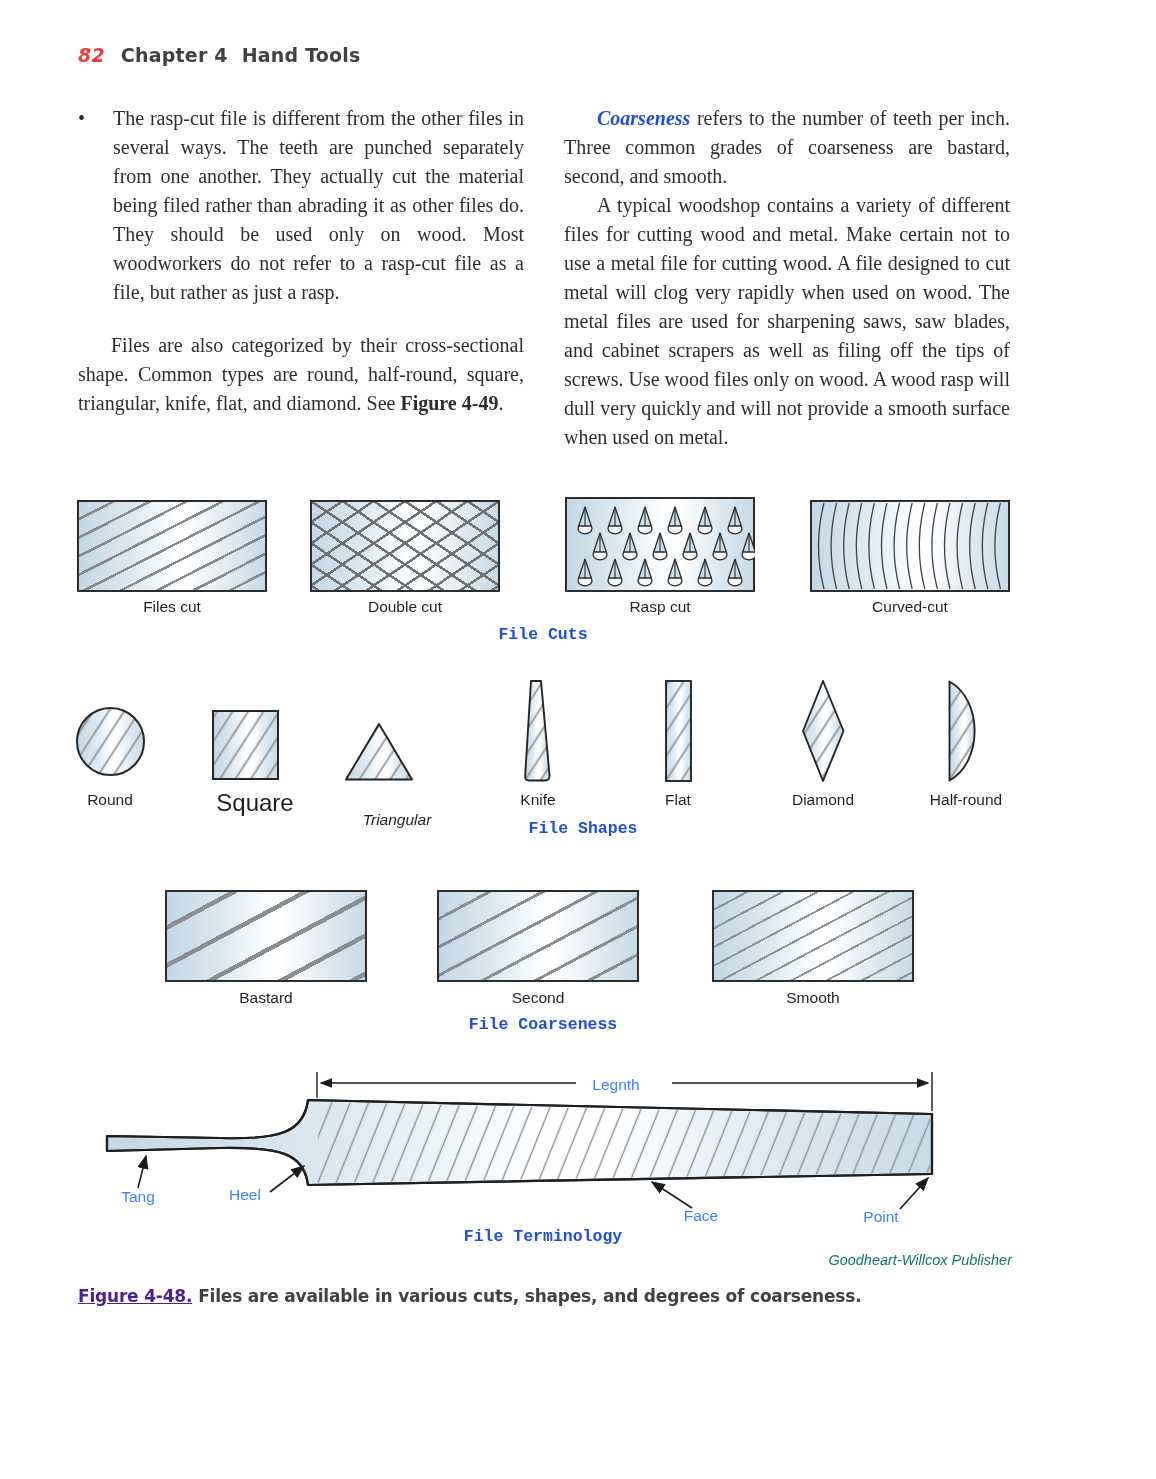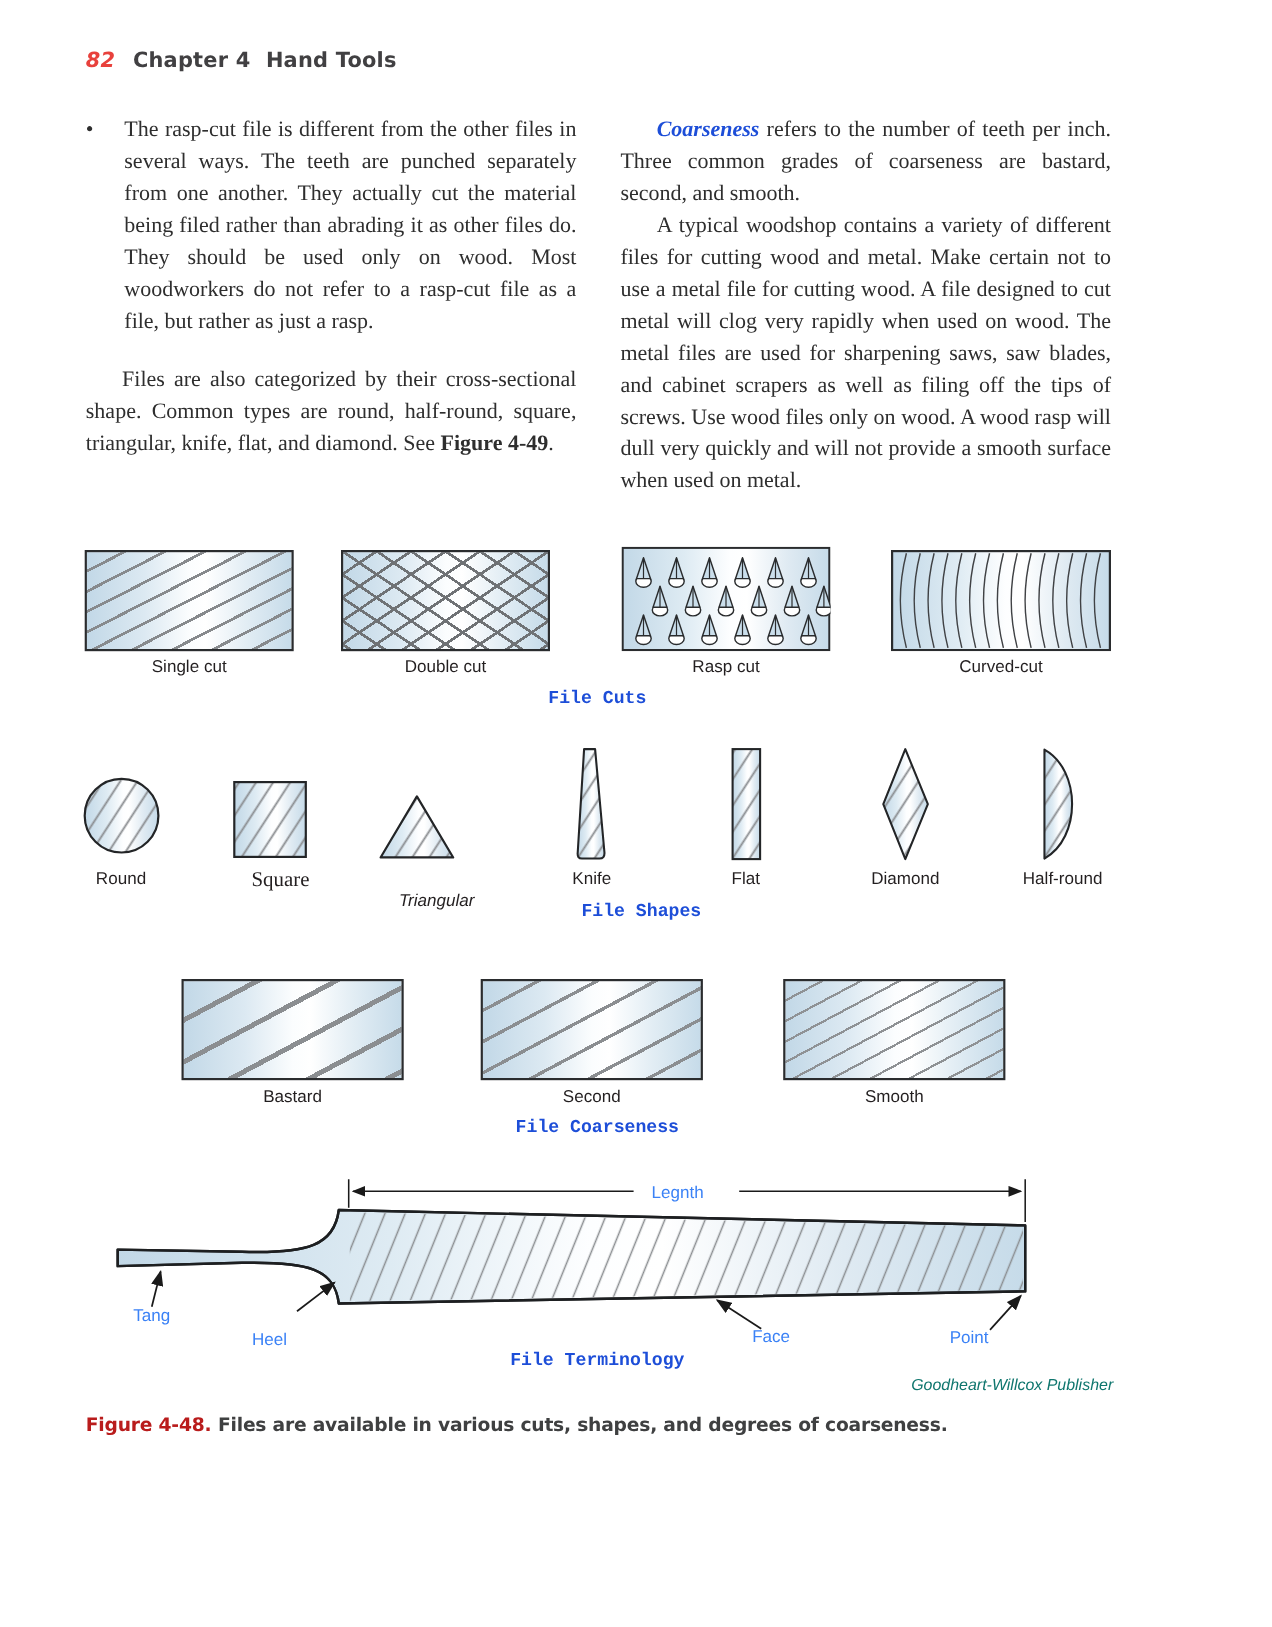--- a/index.html
+++ b/index.html
@@ -27,21 +27,21 @@
   .bullet-glyph { width:35px; flex:none; }
   .bullet-text { flex:1; text-align:justify; }
   .para-indent { text-indent:33px; margin:0; }
   .left-para2 { margin-top:24px; }
   .term { color:#1d4ed8; font-weight:bold; font-style:italic; }
   
   .figlabel {
     position:absolute; width:120px; text-align:center;
     font-family:"Liberation Sans", sans-serif; font-size:15.5px; color:#231f20;
   }
-  .figlabel.big { font-size:19px;font-family:Liberation Serif, serif; }
+  .figlabel.big { font-size:24px; }
   .figtitle {
     position:absolute; left:0; width:1086px; text-align:center;
     font-family:Liberation Mono, monospace; font-weight:bold;
     font-size:16.5px; color:#1d4ed8;
   }
   .abs { position:absolute; }
   
   .swatch {
     position:absolute; box-sizing:border-box; border:2px solid #2a2c2e;
   }
@@ -79,21 +79,21 @@
   .credit {
     position:absolute; left:700px; top:1252px; width:312px; text-align:right;
     font-family:"Liberation Sans", sans-serif; font-style:italic;
     font-size:14.5px; color:#0f766e;
   }
   .caption {
     position:absolute; left:78px; top:1286px; width:940px;
     font-family:"DejaVu Sans", sans-serif; font-size:17px; font-weight:600;
     color:#3f4041; letter-spacing:-0.2px;
   }
-  .caption .figno { color:#b91c1c; margin-right:6px; }
+  .caption .figno { color:#4c1d95; margin-right:6px;text-decoration:underline; }
   .defs-holder { position:absolute; width:0; height:0; overflow:hidden; }
 </style>
 </head>
 <body>
 
 <div class="page">
 
   <svg class="defs-holder" aria-hidden="true">
     <defs>
       <linearGradient id="gBlue" x1="0" y1="0" x2="1" y2="0">
@@ -177,21 +177,21 @@
         <path d="M114.8,3 Q103.8,46 114.8,89"></path>
       <path d="M127.4,3 Q116.4,46 127.4,89"></path>
         <path d="M140,3 Q129,46 140,89"></path>
         <path d="M152.6,3 Q141.6,46 152.6,89"></path>
       <path d="M165.2,3 Q154.2,46 165.2,89"></path>
         <path d="M177.8,3 Q166.8,46 177.8,89"></path>
         <path d="M190.4,3 Q179.4,46 190.4,89"></path>
     </g>
   </svg>
 
-  <div class="figlabel" style="left:112px; top:598px;">Single cut</div>
+  <div class="figlabel" style="left:112px; top:598px;">Files cut</div>
   <div class="figlabel" style="left:345px; top:598px;">Double cut</div>
   <div class="figlabel" style="left:600px; top:598px;">Rasp cut</div>
   <div class="figlabel" style="left:850px; top:598px;">Curved-cut</div>
   <div class="figtitle" style="top:625px;">File Cuts</div>
 
   <svg class="abs" style="left:74px; top:705px;" width="73" height="73" viewBox="0 0 73 73">
     <circle cx="36.5" cy="36.5" r="33.5" fill="url(#gBlue)"></circle>
     <circle cx="36.5" cy="36.5" r="33.5" fill="url(#hatchShape)"></circle>
     <circle cx="36.5" cy="36.5" r="33.5" fill="none" stroke="#232527" stroke-width="2"></circle>
   </svg>
@@ -260,21 +260,21 @@
     <g stroke="#1a1a1a" stroke-width="1.6" fill="none">
       <line x1="58" y1="120" x2="66" y2="88" marker-end="url(#arrowM)"></line>
       <line x1="190" y1="124" x2="224" y2="98" marker-end="url(#arrowM)"></line>
       <line x1="612" y1="140" x2="572" y2="114" marker-end="url(#arrowM)"></line>
       <line x1="820" y1="141" x2="848" y2="110" marker-end="url(#arrowM)"></line>
     </g>
   </svg>
 
   <div class="termlabel" style="left:556px; top:1076px;">Legnth</div>
   <div class="termlabel" style="left:78px; top:1188px;">Tang</div>
-  <div class="termlabel" style="left:185px; top:1186px;margin-top:24px;">Heel</div>
+  <div class="termlabel" style="left:185px; top:1186px;">Heel</div>
   <div class="termlabel" style="left:641px; top:1207px;">Face</div>
   <div class="termlabel" style="left:821px; top:1208px;">Point</div>
   <div class="figtitle" style="top:1227px;">File Terminology</div>
 
   <div class="credit">Goodheart-Willcox Publisher</div>
   <div class="caption">
     <span class="figno">Figure 4-48.</span><span>Files are available in various cuts, shapes, and degrees of coarseness.</span>
   </div>
 
 </div>

